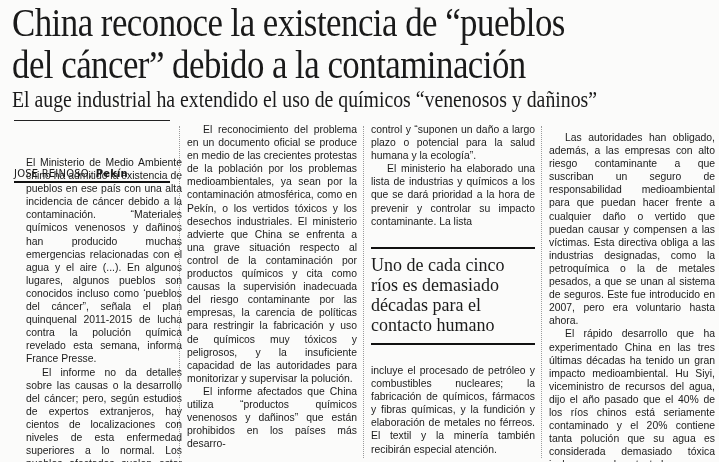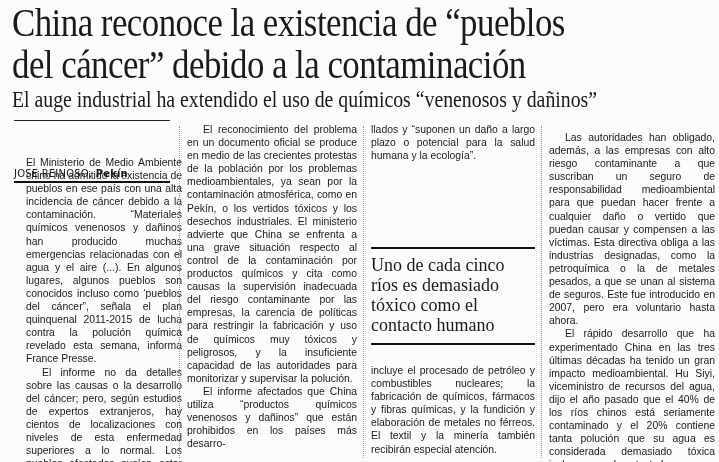--- a/index.html
+++ b/index.html
@@ -89,26 +89,27 @@
 <div class="vrule" style="left:179px"></div>
 
 <div class="col c2">
   <p class="indent">El reconocimiento del problema en un documento oficial se produce en medio de las crecientes protestas de la población por los problemas medioambientales, ya sean por la contaminación atmosférica, como en Pekín, o los vertidos tóxicos y los desechos industriales. El ministerio advierte que China se enfrenta a una grave situación respecto al control de la contaminación por productos químicos y cita como causas la supervisión inadecuada del riesgo contaminante por las empresas, la carencia de políticas para restringir la fabricación y uso de químicos muy tóxicos y peligrosos, y la insuficiente capacidad de las autoridades para monitorizar y supervisar la polución.</p>
   <p class="indent">El informe afectados que China utiliza “productos químicos venenosos y dañinos” que están prohibidos en los países más desarro-</p>
 </div>
 
 <div class="vrule" style="left:363px"></div>
 
 <div class="col c3">
-  <p>llados y “suponen un daño a largo plazo o potencial para la salud humana y la ecología”.</p>
+  <p>control y “suponen un daño a largo plazo o potencial para la salud humana y la ecología”.</p>
+  <p class="indent">El ministerio ha elaborado una lista de industrias y químicos a los que se dará prioridad a la hora de prevenir y controlar su impacto contaminante. La lista</p>
 </div>
 
 <div class="pull-wrap">
   <div class="pull-top"></div>
-  <div class="pull">Uno de cada cinco ríos es demasiado tóxico como el contacto humano</div>
+  <div class="pull">Uno de cada cinco ríos es demasiado décadas para el contacto humano</div>
   <div class="pull-bottom"></div>
 </div>
 
 <div class="c3b">
   <p>incluye el procesado de petróleo y combustibles nucleares; la fabricación de químicos, fármacos y fibras químicas, y la fundición y elaboración de metales no férreos. El textil y la minería también recibirán especial atención.</p>
 </div>
 
 <div class="vrule" style="left:541px"></div>
 
 <div class="col c4">

